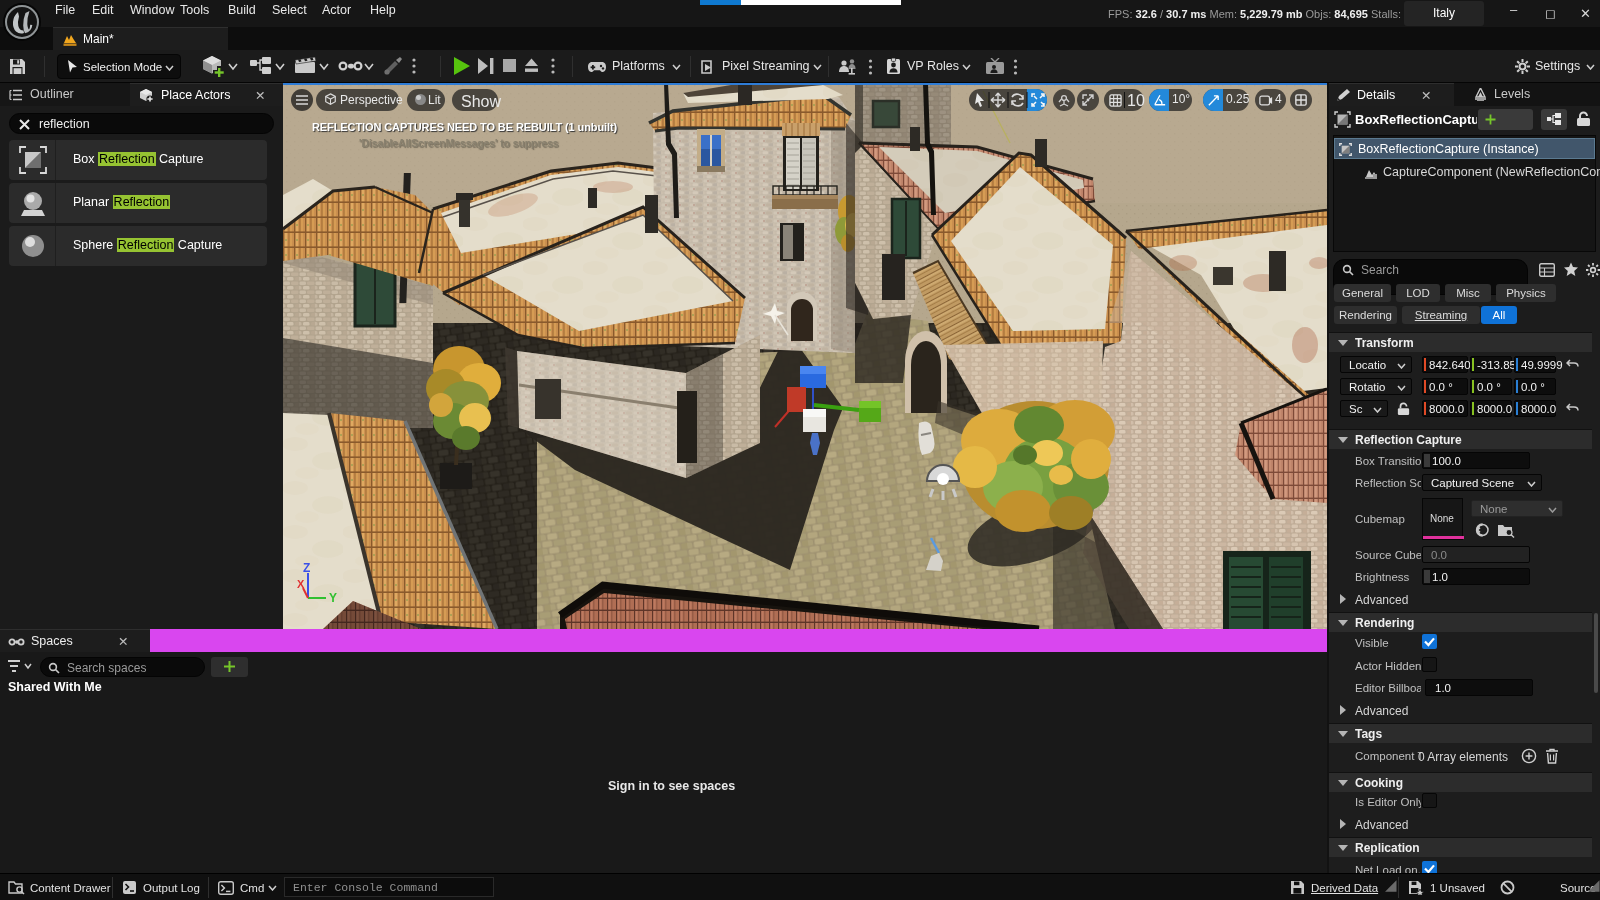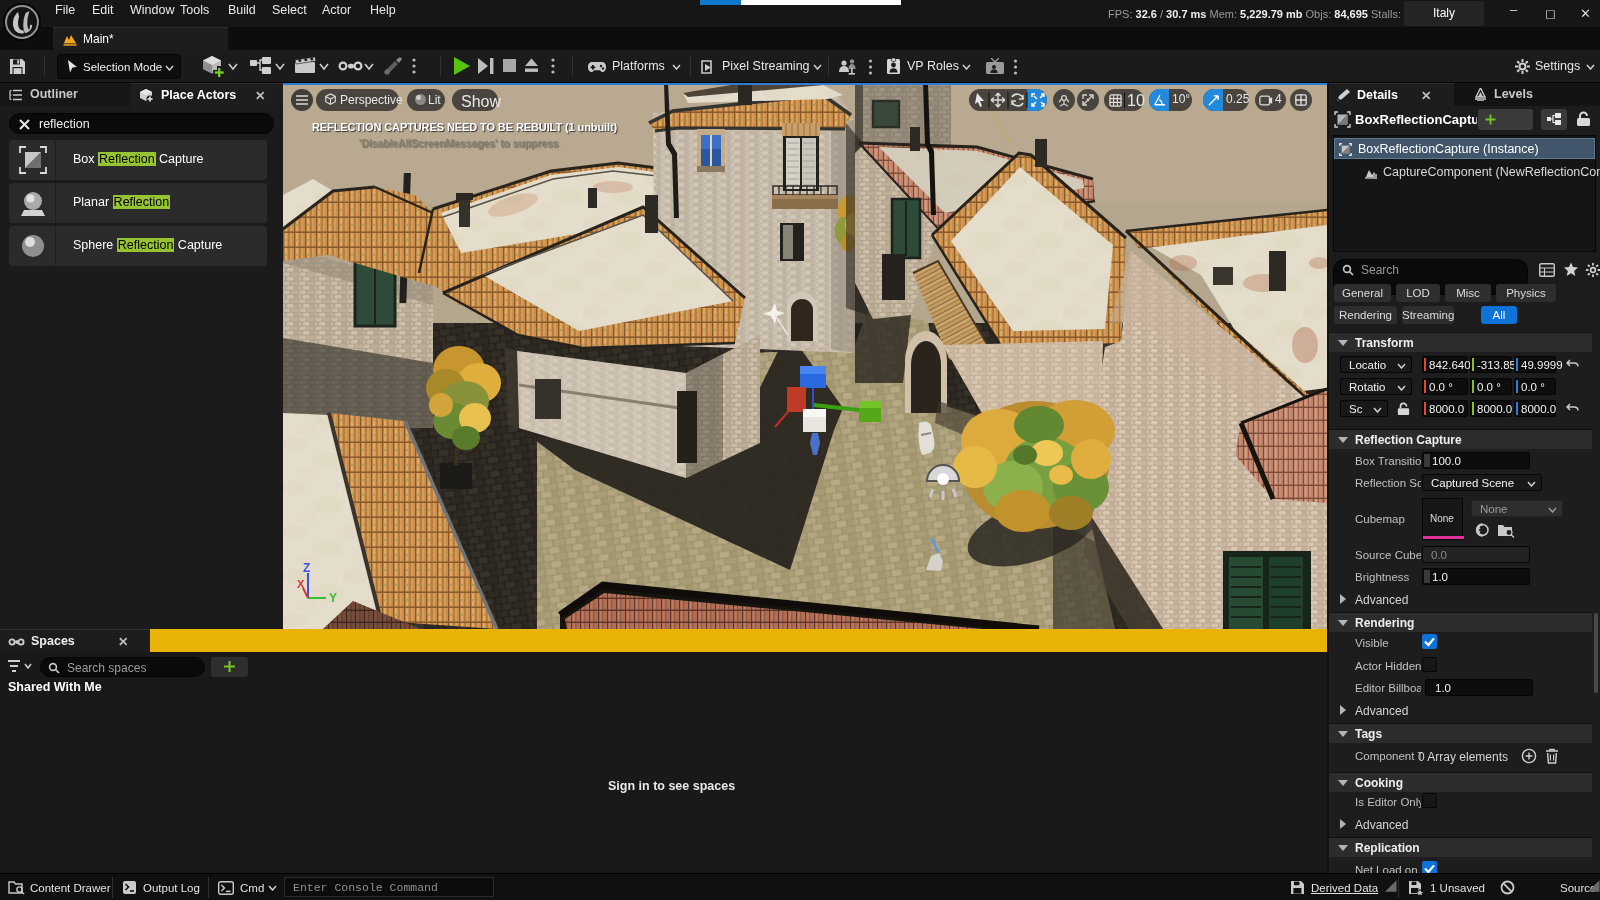--- a/index.html
+++ b/index.html
@@ -25,21 +25,21 @@
 #selmode { position:absolute; left:57px; top:4px; width:124px; height:25px; background:#0e0e0e; border-radius:4px; border:1px solid #050505; color:#f0f0f0; }
 .tbtxt { color:#e6e6e6; font-size:12.5px; }
 
 #leftpanel { position:absolute; left:0; top:83px; width:283px; height:546px; background:#1b1b1b; }
 #vp { position:absolute; left:283px; top:83px; width:1044px; height:546px; background:#b4a68c; }
 #rightpanel { position:absolute; left:1329px; top:83px; width:271px; height:790px; background:#1c1c1c; }
 #spaces { position:absolute; left:0; top:629px; width:1327px; height:244px; background:#191919; }
 #statusbar { position:absolute; left:0; top:873px; width:1600px; height:27px; background:#101010; border-top:1px solid #000; }
 
 .ptabrow { position:relative; height:23px; background:#111111; }
-.ptab { position:absolute; top:0; height:23px; color:#c9c9c9; font-size:12.5px;font-weight:bold; }
+.ptab { position:absolute; top:0; height:23px; color:#c9c9c9; font-size:12.5px; }
 .searchpill { position:relative; background:#0a0a0a; border:1px solid #040404; border-radius:11px; color:#ededed; }
 .pitem { position:absolute; left:9px; width:258px; height:40px; background:#2b2b2b; border-radius:4px; }
 .pitem .ic { position:absolute; left:0; top:0; width:47px; height:40px; border-right:1px solid #1f1f1f; }
 .pitem .tx { position:absolute; left:64px; top:12px; color:#fff; font-size:12.5px; }
 .hl { background:#96c332; color:#000; padding:0 1px; }
 
 .rowlab { position:absolute; left:26px; color:#c0c0c0; font-size:11.5px; white-space:nowrap; width:66px; overflow:hidden; }
 .sechead { position:absolute; left:0; width:263px; height:20px; background:#2c2c2c; border-top:1px solid #111; }
 .sechead span { position:absolute; left:26px; top:3px; color:#efefef; font-weight:bold; font-size:12px; }
 .tri { position:absolute; left:9px; top:7px; width:0; height:0; border-left:5px solid transparent; border-right:5px solid transparent; border-top:6px solid #b5b5b5; }
@@ -839,21 +839,21 @@
     <g stroke="#d0d0d0" stroke-width="1.8">
           <path d="M8 1 v2.4 M8 12.6 v2.4 M1 8 h2.4 M12.6 8 h2.4 M3 3 l1.7 1.7 M11.3 11.3 l1.7 1.7 M3 13 l1.7 -1.7 M11.3 4.7 l1.7 -1.7"></path>
         </g>
   </svg>
 
   <div class="chip" style="left:5px;top:201px;width:57px;line-height:18px;">General</div>
   <div class="chip" style="left:67px;top:201px;width:44px;line-height:18px;">LOD</div>
   <div class="chip" style="left:116px;top:201px;width:46px;line-height:18px;">Misc</div>
   <div class="chip" style="left:167px;top:201px;width:60px;line-height:18px;">Physics</div>
   <div class="chip" style="left:5px;top:223px;width:63px;line-height:18px;">Rendering</div>
-  <div class="chip" style="left:73px;top:223px;width:52px;line-height:18px;">Streaming</div>
+  <div class="chip" style="left:73px;top:223px;width:78px;line-height:18px;text-decoration:underline;">Streaming</div>
   <div class="chip" style="left:152px;top:223px;width:36px;line-height:18px;background:#0f72d7;color:#fff;">All</div>
   <div id="props" style="position:absolute;left:0;top:247px;width:271px;height:543px;background:#1d1d1d;overflow:hidden;">
     <div class="sechead" style="top:2px;">
           <i class="tri"></i>
           <span>Transform</span>
         </div>
 
     <div class="valbox" style="left:11px;top:26px;width:72px;background:#191919;">
           <span style="position:absolute;left:8px;top:2px;">Locatio</span>
       <svg width="9" height="6" style="position:absolute;left:56px;top:6px;" viewBox="0 0 9 6">
@@ -1018,21 +1018,21 @@
         </div>
     <span class="rowlab" style="top:534px;">Net Load on...</span>
     <div class="check" style="left:93px;top:531px;background:#0f72d7;"><svg width="15" height="15" viewBox="0 0 15 15">
             <path d="M3 7.5 L6.4 11 L12 4.4" stroke="#fff" stroke-width="2.2" fill="none"></path>
           </svg></div>
   </div>
   <div style="position:absolute;left:265px;top:530px;width:4px;height:80px;background:#4a4a4a;border-radius:2px;"></div>
 </div>
 
 <div id="spaces">
-  <div class="ptabrow" style="background:#eab308;">
+  <div class="ptabrow" style="background:#d946ef;">
     <div class="ptab" style="left:0;width:150px;background:#1d1d1d;border-top:1px solid #2e2e2e;color:#eee;">
       <svg width="18" height="10" style="position:absolute;left:8px;top:7px;" viewBox="0 0 18 10">
             <circle cx="4" cy="5" r="2.6" fill="none" stroke="#cfcfcf" stroke-width="1.8"></circle>
             <circle cx="13" cy="5" r="2.6" fill="none" stroke="#cfcfcf" stroke-width="1.8"></circle>
             <rect x="7" y="3.3" width="4" height="3.4" rx="1.6" fill="#cfcfcf"></rect>
           </svg>
       <span style="position:absolute;left:31px;top:4px;">Spaces</span>
       <span style="position:absolute;left:118px;top:4px;color:#bdbdbd;">✕</span>
     </div>
   </div>

